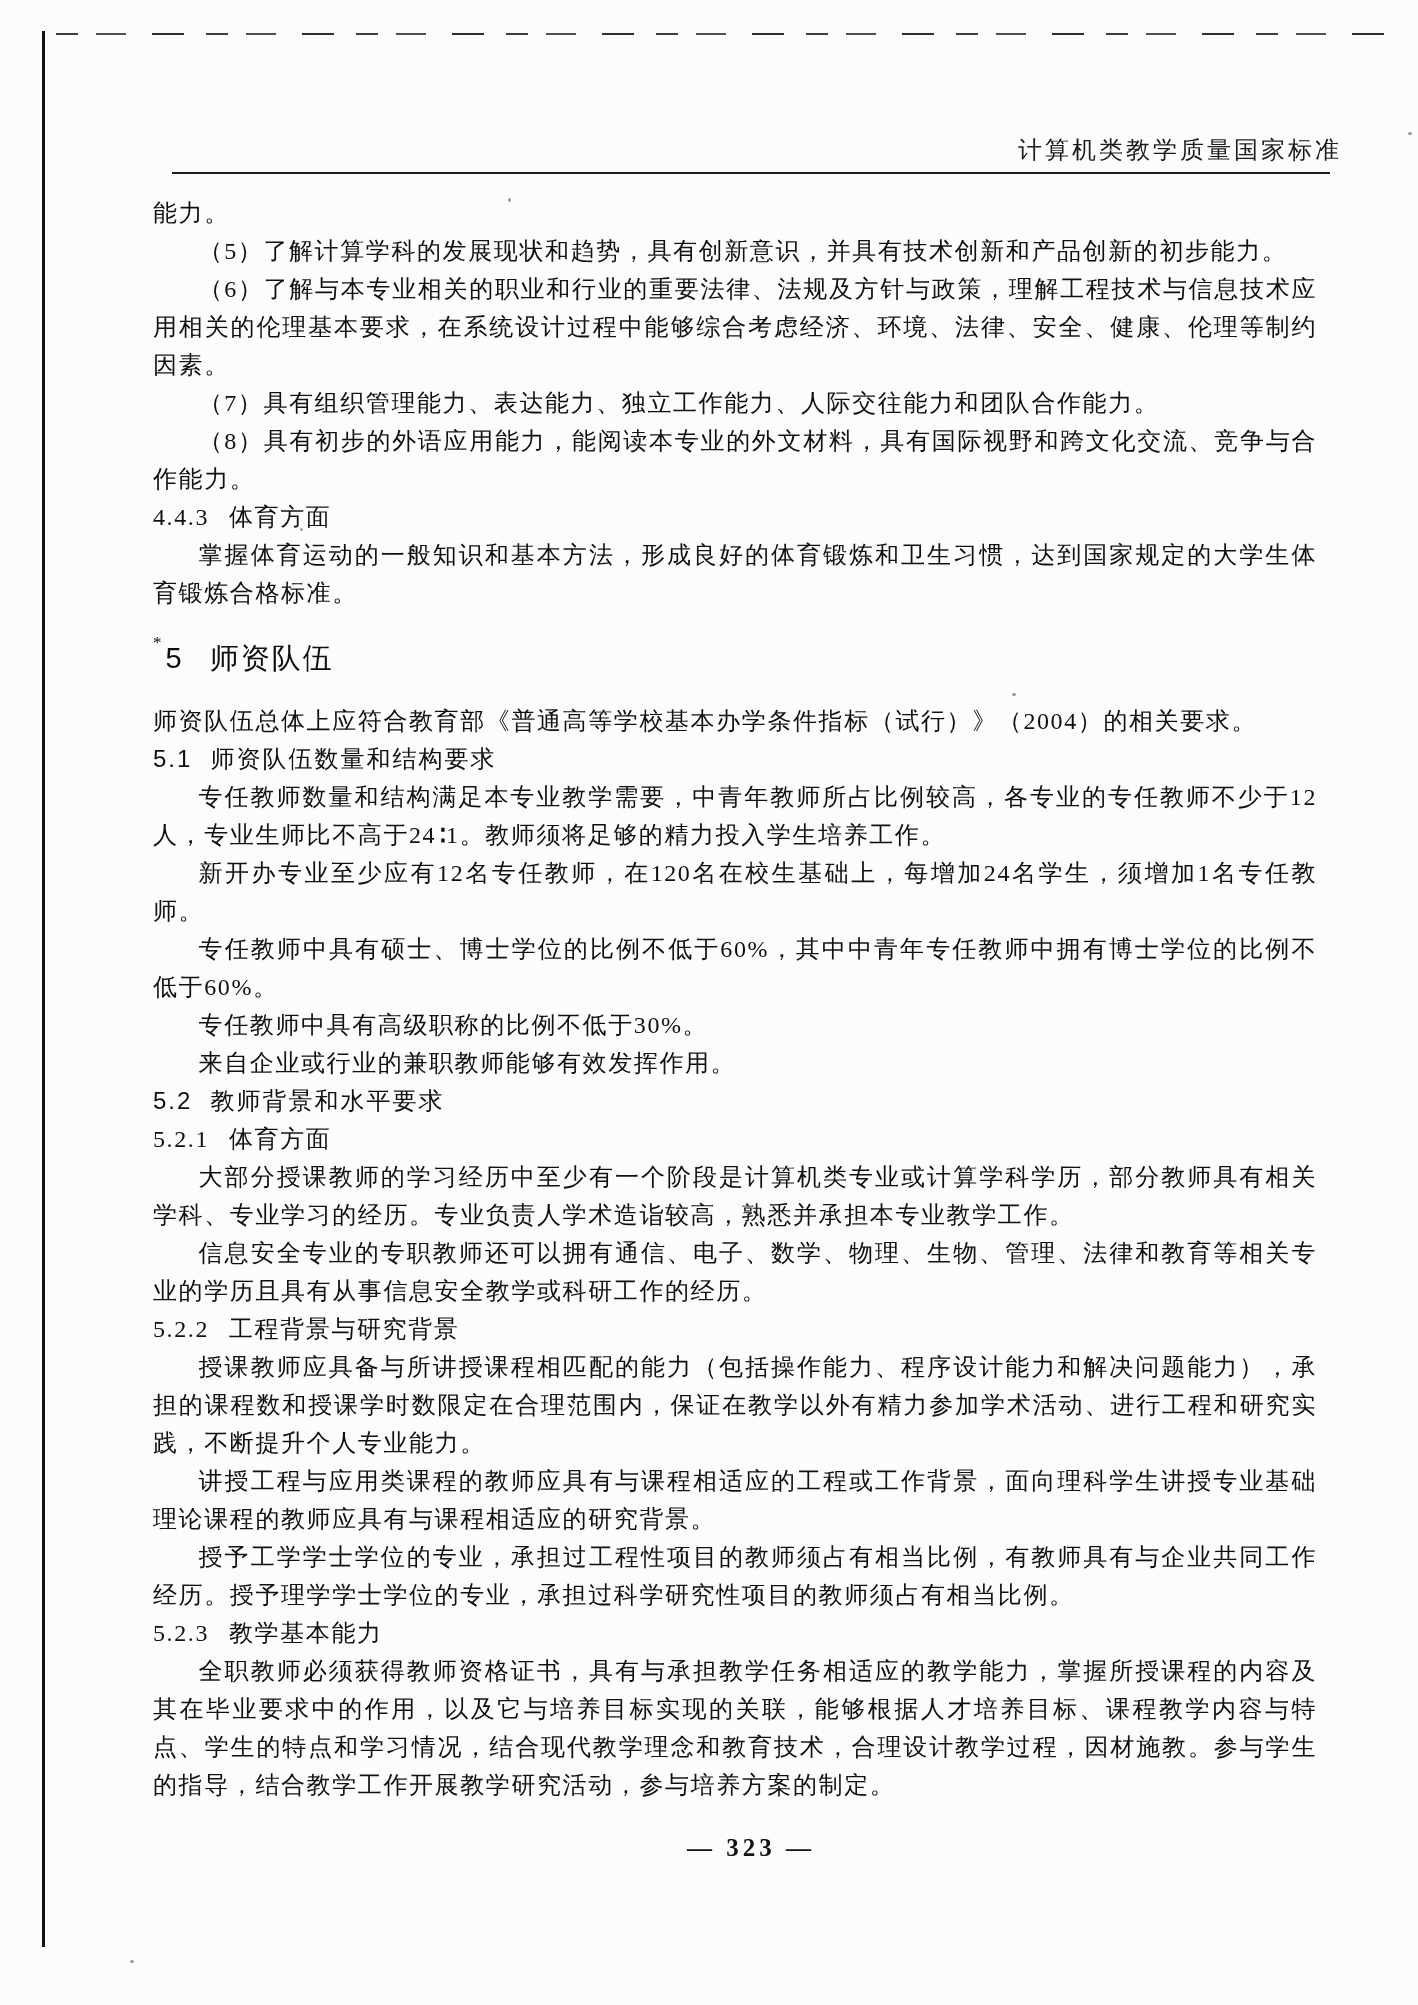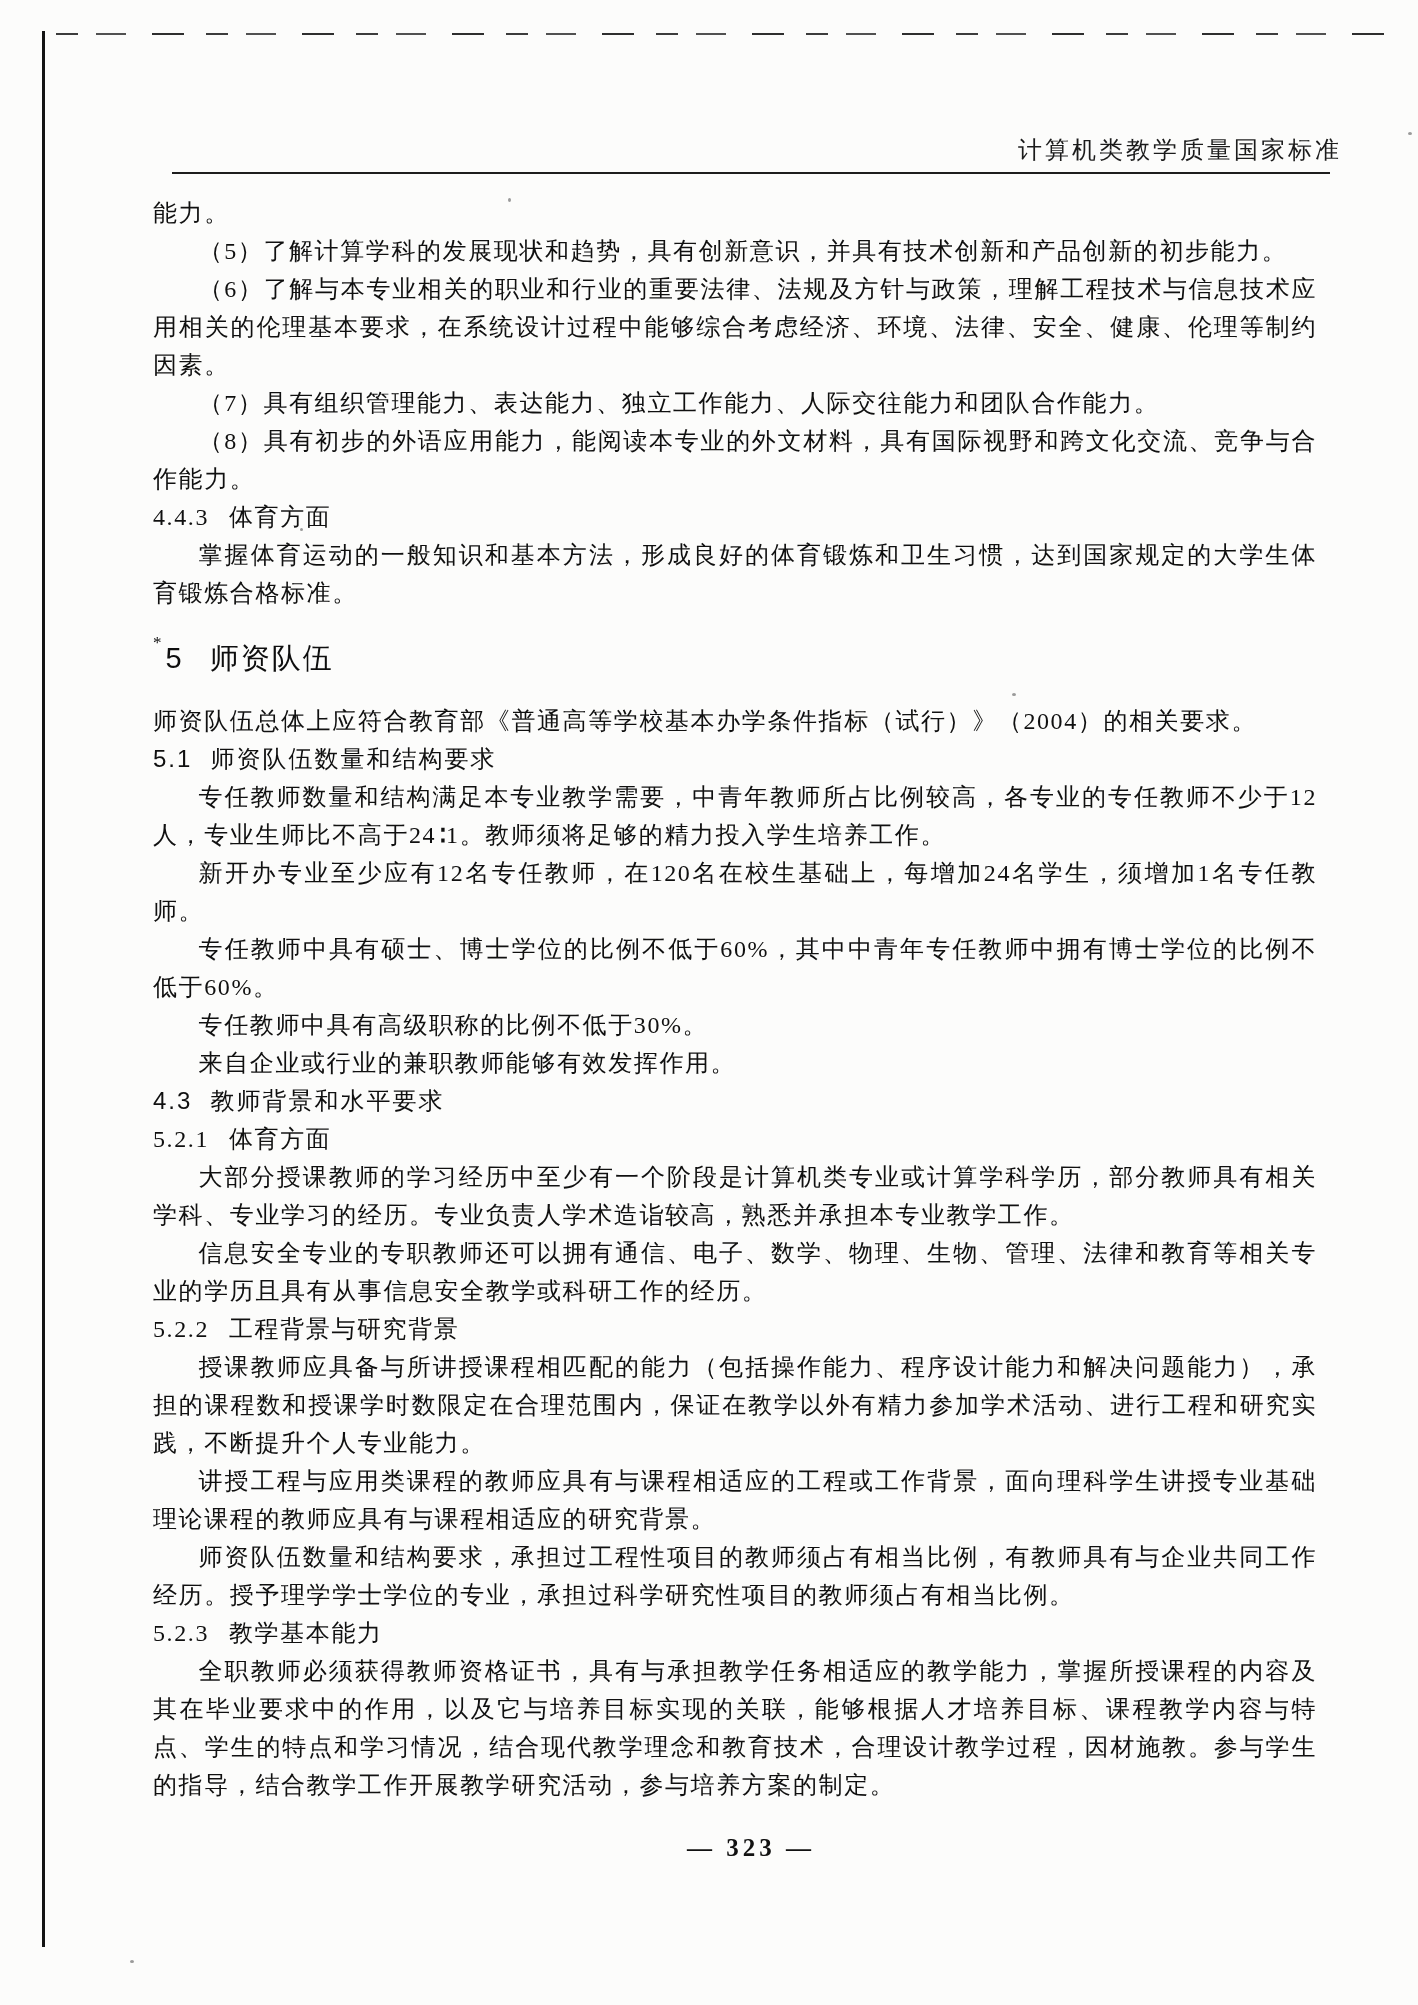--- a/index.html
+++ b/index.html
@@ -149,32 +149,32 @@
     <p class="cont">师资队伍总体上应符合教育部《普通高等学校基本办学条件指标（试行）》（2004）的相关要求。</p>
 
     <h2 class="h2x"><span>5.1</span><span class="ht">师资队伍数量和结构要求</span></h2>
 
     <p class="body">专任教师数量和结构满足本专业教学需要，中青年教师所占比例较高，各专业的专任教师不少于12人，专业生师比不高于24∶1。教师须将足够的精力投入学生培养工作。</p>
     <p class="body">新开办专业至少应有12名专任教师，在120名在校生基础上，每增加24名学生，须增加1名专任教师。</p>
     <p class="body">专任教师中具有硕士、博士学位的比例不低于60%，其中中青年专任教师中拥有博士学位的比例不低于60%。</p>
     <p class="body">专任教师中具有高级职称的比例不低于30%。</p>
     <p class="body">来自企业或行业的兼职教师能够有效发挥作用。</p>
 
-    <h2 class="h2x"><span>4.3</span><span class="ht">教师背景和水平要求</span></h2>
+    <h2 class="h2x"><span>5.2</span><span class="ht">教师背景和水平要求</span></h2>
 
     <p class="h3"><span>5.2.1</span><span class="ht">体育方面</span></p>
 
     <p class="body">大部分授课教师的学习经历中至少有一个阶段是计算机类专业或计算学科学历，部分教师具有相关学科、专业学习的经历。专业负责人学术造诣较高，熟悉并承担本专业教学工作。</p>
     <p class="body">信息安全专业的专职教师还可以拥有通信、电子、数学、物理、生物、管理、法律和教育等相关专业的学历且具有从事信息安全教学或科研工作的经历。</p>
 
     <p class="h3"><span>5.2.2</span><span class="ht">工程背景与研究背景</span></p>
 
     <p class="body">授课教师应具备与所讲授课程相匹配的能力（包括操作能力、程序设计能力和解决问题能力），承担的课程数和授课学时数限定在合理范围内，保证在教学以外有精力参加学术活动、进行工程和研究实践，不断提升个人专业能力。</p>
     <p class="body">讲授工程与应用类课程的教师应具有与课程相适应的工程或工作背景，面向理科学生讲授专业基础理论课程的教师应具有与课程相适应的研究背景。</p>
-    <p class="body">师资队伍数量和结构要求，承担过工程性项目的教师须占有相当比例，有教师具有与企业共同工作经历。授予理学学士学位的专业，承担过科学研究性项目的教师须占有相当比例。</p>
+    <p class="body">授予工学学士学位的专业，承担过工程性项目的教师须占有相当比例，有教师具有与企业共同工作经历。授予理学学士学位的专业，承担过科学研究性项目的教师须占有相当比例。</p>
 
     <p class="h3"><span>5.2.3</span><span class="ht">教学基本能力</span></p>
 
     <p class="body">全职教师必须获得教师资格证书，具有与承担教学任务相适应的教学能力，掌握所授课程的内容及其在毕业要求中的作用，以及它与培养目标实现的关联，能够根据人才培养目标、课程教学内容与特点、学生的特点和学习情况，结合现代教学理念和教育技术，合理设计教学过程，因材施教。参与学生的指导，结合教学工作开展教学研究活动，参与培养方案的制定。</p>
 
   </div>
 
   <div class="page-number">— 323 —</div>
 
   <span class="speck s1"></span>

